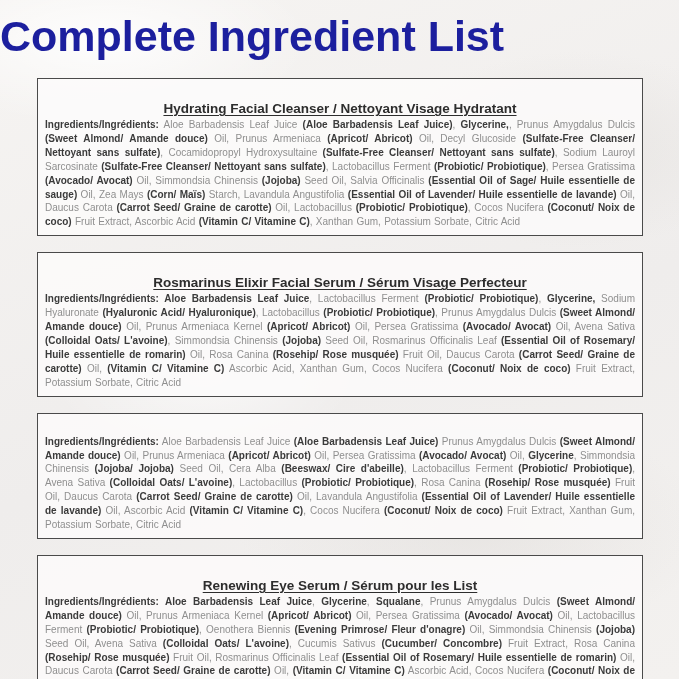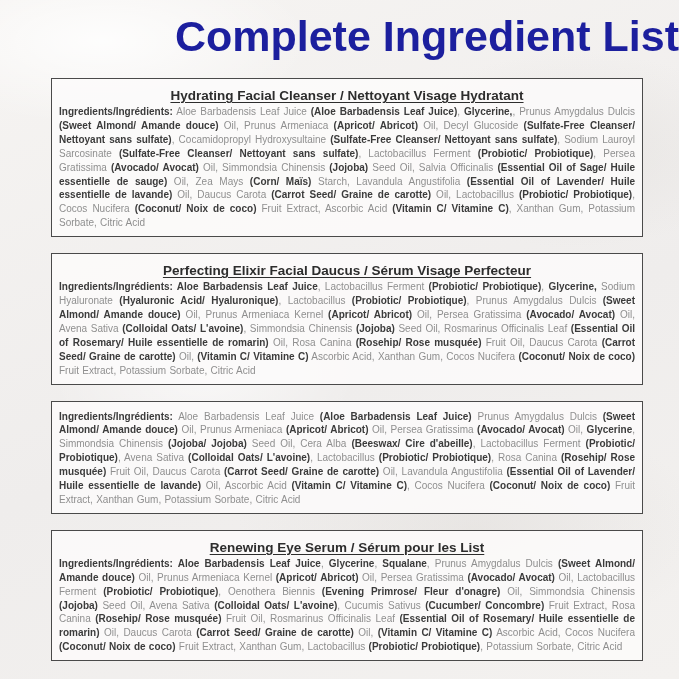--- a/index.html
+++ b/index.html
@@ -20,40 +20,39 @@
     background:
       radial-gradient(ellipse 300px 120px at 15% 6%, rgba(255,255,255,0.85), rgba(255,255,255,0) 70%),
       radial-gradient(ellipse 260px 140px at 85% 22%, rgba(216,212,208,0.35), rgba(216,212,208,0) 70%),
       radial-gradient(ellipse 340px 160px at 70% 78%, rgba(212,208,204,0.30), rgba(212,208,204,0) 70%),
       radial-gradient(ellipse 220px 120px at 30% 55%, rgba(255,255,255,0.6), rgba(255,255,255,0) 70%),
       linear-gradient(160deg, #f6f4f2 0%, #efedec 55%, #f3f1ef 100%);
   }
   .page-title {
     margin: 0;
     padding-top: 12px;
-    text-align: right;
+    text-align: left;
     font-size: 43px;
     font-weight: 800;
     letter-spacing: 0px;
     color: #1c1f9e;
   }
   .sections {
     position: absolute;
     left: 37px;
     right: 36px;
     top: 78px;
     display: flex;
     flex-direction: column;
     gap: 16px;
   }
   .box {
     border: 1px solid #4a4a4a;
     background: rgba(252,251,250,0.88);
-    padding: 8px 7px 6px 7px;
-    margin-left: 14px;
+    padding: 21px 7px 6px 7px;
   }
   .box-title {
     margin: 1px 0 2px 0;
     text-align: center;
     font-size: 13.5px;
     font-weight: 700;
     color: #2d2d2d;
     text-decoration: underline;
     text-underline-offset: 2px;
   }
@@ -76,21 +75,21 @@
   <h1 class="page-title" style="color: rgb(28, 31, 158);">Complete Ingredient List</h1>
 
   <div class="sections">
 
     <div class="box" style="border-color: rgb(74, 74, 74);">
       <div class="box-title">Hydrating Facial Cleanser / Nettoyant Visage Hydratant</div>
       <div class="box-body"><span class="b">Ingredients/Ingrédients:</span><span> Aloe Barbadensis Leaf Juice </span><span class="b">(Aloe Barbadensis Leaf Juice)</span><span>, </span><span class="b">Glycerine,</span><span>, Prunus Amygdalus Dulcis </span><span class="b">(Sweet Almond/ Amande douce)</span><span> Oil, Prunus Armeniaca </span><span class="b">(Apricot/ Abricot)</span><span> Oil, Decyl Glucoside </span><span class="b">(Sulfate-Free Cleanser/ Nettoyant sans sulfate)</span><span>, Cocamidopropyl Hydroxysultaine </span><span class="b">(Sulfate-Free Cleanser/ Nettoyant sans sulfate)</span><span>, Sodium Lauroyl Sarcosinate </span><span class="b">(Sulfate-Free Cleanser/ Nettoyant sans sulfate)</span><span>, Lactobacillus Ferment </span><span class="b">(Probiotic/ Probiotique)</span><span>, Persea Gratissima </span><span class="b">(Avocado/ Avocat)</span><span> Oil, Simmondsia Chinensis </span><span class="b">(Jojoba)</span><span> Seed Oil, Salvia Officinalis </span><span class="b">(Essential Oil of Sage/ Huile essentielle de sauge)</span><span> Oil, Zea Mays </span><span class="b">(Corn/ Maïs)</span><span> Starch, Lavandula Angustifolia </span><span class="b">(Essential Oil of Lavender/ Huile essentielle de lavande)</span><span> Oil, Daucus Carota </span><span class="b">(Carrot Seed/ Graine de carotte)</span><span> Oil, Lactobacillus </span><span class="b">(Probiotic/ Probiotique)</span><span>, Cocos Nucifera </span><span class="b">(Coconut/ Noix de coco)</span><span> Fruit Extract, Ascorbic Acid </span><span class="b">(Vitamin C/ Vitamine C)</span><span>, Xanthan Gum, Potassium Sorbate, Citric Acid</span></div>
     </div>
 
     <div class="box" style="border-color: rgb(74, 74, 74);">
-      <div class="box-title">Perfecting Elixir Facial Daucus / Sérum Visage Perfecteur</div>
+      <div class="box-title">Rosmarinus Elixir Facial Serum / Sérum Visage Perfecteur</div>
       <div class="box-body"><span class="b">Ingredients/Ingrédients: Aloe Barbadensis Leaf Juice</span><span>, Lactobacillus Ferment </span><span class="b">(Probiotic/ Probiotique)</span><span>, </span><span class="b">Glycerine,</span><span> Sodium Hyaluronate </span><span class="b">(Hyaluronic Acid/ Hyaluronique)</span><span>, Lactobacillus </span><span class="b">(Probiotic/ Probiotique)</span><span>, Prunus Amygdalus Dulcis </span><span class="b">(Sweet Almond/ Amande douce)</span><span> Oil, Prunus Armeniaca Kernel </span><span class="b">(Apricot/ Abricot)</span><span> Oil, Persea Gratissima </span><span class="b">(Avocado/ Avocat)</span><span> Oil, Avena Sativa </span><span class="b">(Colloidal Oats/ L'avoine)</span><span>, Simmondsia Chinensis </span><span class="b">(Jojoba)</span><span> Seed Oil, Rosmarinus Officinalis Leaf </span><span class="b">(Essential Oil of Rosemary/ Huile essentielle de romarin)</span><span> Oil, Rosa Canina </span><span class="b">(Rosehip/ Rose musquée)</span><span> Fruit Oil, Daucus Carota </span><span class="b">(Carrot Seed/ Graine de carotte)</span><span> Oil, </span><span class="b">(Vitamin C/ Vitamine C)</span><span> Ascorbic Acid, Xanthan Gum, Cocos Nucifera </span><span class="b">(Coconut/ Noix de coco)</span><span> Fruit Extract, Potassium Sorbate, Citric Acid</span></div>
     </div>
 
     <div class="box" style="border-color: rgb(74, 74, 74);">
       <div class="box-body"><span class="b">Ingredients/Ingrédients:</span><span> Aloe Barbadensis Leaf Juice </span><span class="b">(Aloe Barbadensis Leaf Juice)</span><span> Prunus Amygdalus Dulcis </span><span class="b">(Sweet Almond/ Amande douce)</span><span> Oil, Prunus Armeniaca </span><span class="b">(Apricot/ Abricot)</span><span> Oil, Persea Gratissima </span><span class="b">(Avocado/ Avocat)</span><span> Oil, </span><span class="b">Glycerine</span><span>, Simmondsia Chinensis </span><span class="b">(Jojoba/ Jojoba)</span><span> Seed Oil, Cera Alba </span><span class="b">(Beeswax/ Cire d'abeille)</span><span>, Lactobacillus Ferment </span><span class="b">(Probiotic/ Probiotique)</span><span>, Avena Sativa </span><span class="b">(Colloidal Oats/ L'avoine)</span><span>, Lactobacillus </span><span class="b">(Probiotic/ Probiotique)</span><span>, Rosa Canina </span><span class="b">(Rosehip/ Rose musquée)</span><span> Fruit Oil, Daucus Carota </span><span class="b">(Carrot Seed/ Graine de carotte)</span><span> Oil, Lavandula Angustifolia </span><span class="b">(Essential Oil of Lavender/ Huile essentielle de lavande)</span><span> Oil, Ascorbic Acid </span><span class="b">(Vitamin C/ Vitamine C)</span><span>, Cocos Nucifera </span><span class="b">(Coconut/ Noix de coco)</span><span> Fruit Extract, Xanthan Gum, Potassium Sorbate, Citric Acid</span></div>
     </div>
 
     <div class="box" style="border-color: rgb(74, 74, 74);">
       <div class="box-title">Renewing Eye Serum / Sérum pour les List</div>
       <div class="box-body"><span class="b">Ingredients/Ingrédients: Aloe Barbadensis Leaf Juice</span><span>, </span><span class="b">Glycerine</span><span>, </span><span class="b">Squalane</span><span>, Prunus Amygdalus Dulcis </span><span class="b">(Sweet Almond/ Amande douce)</span><span> Oil, Prunus Armeniaca Kernel </span><span class="b">(Apricot/ Abricot)</span><span> Oil, Persea Gratissima </span><span class="b">(Avocado/ Avocat)</span><span> Oil, Lactobacillus Ferment </span><span class="b">(Probiotic/ Probiotique)</span><span>, Oenothera Biennis </span><span class="b">(Evening Primrose/ Fleur d'onagre)</span><span> Oil, Simmondsia Chinensis </span><span class="b">(Jojoba)</span><span> Seed Oil, Avena Sativa </span><span class="b">(Colloidal Oats/ L'avoine)</span><span>, Cucumis Sativus </span><span class="b">(Cucumber/ Concombre)</span><span> Fruit Extract, Rosa Canina </span><span class="b">(Rosehip/ Rose musquée)</span><span> Fruit Oil, Rosmarinus Officinalis Leaf </span><span class="b">(Essential Oil of Rosemary/ Huile essentielle de romarin)</span><span> Oil, Daucus Carota </span><span class="b">(Carrot Seed/ Graine de carotte)</span><span> Oil, </span><span class="b">(Vitamin C/ Vitamine C)</span><span> Ascorbic Acid, Cocos Nucifera </span><span class="b">(Coconut/ Noix de coco)</span><span> Fruit Extract, Xanthan Gum, Lactobacillus </span><span class="b">(Probiotic/ Probiotique)</span><span>, Potassium Sorbate, Citric Acid</span></div>

